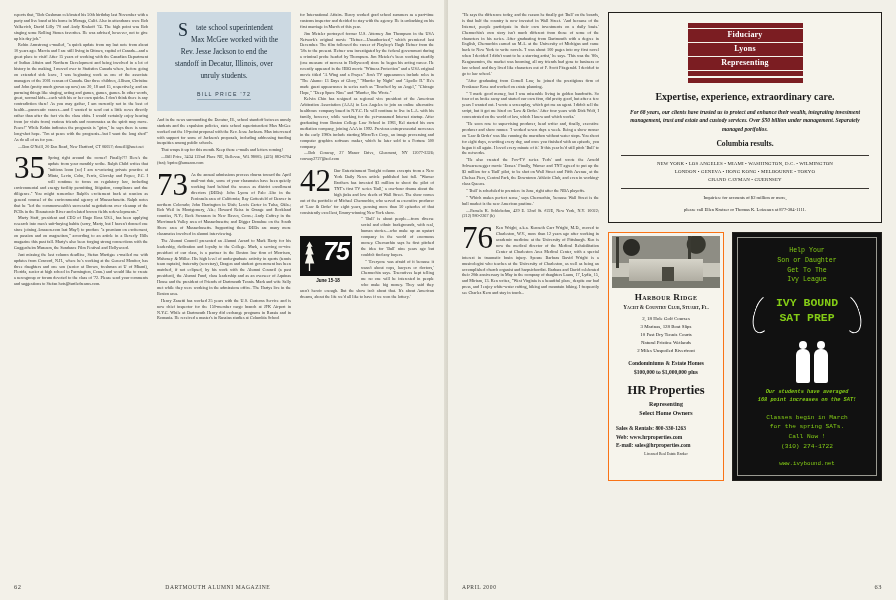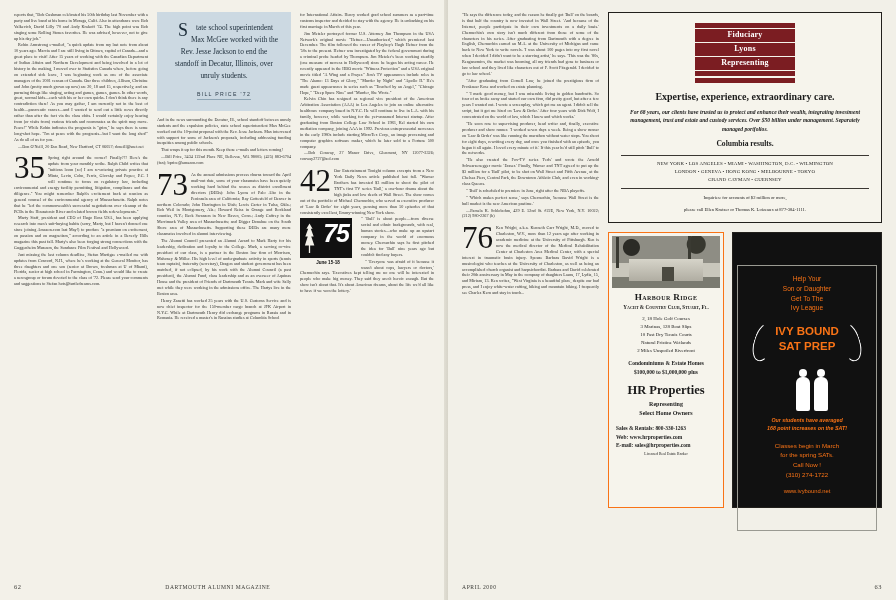--- a/index.html
+++ b/index.html
@@ -55,21 +55,21 @@
     float:left;font-size:18px;line-height:.7;margin:2px 1px 0 10px;
   }
   .pq-attrib{
     margin-top:7px;font-size:5.2px;letter-spacing:1.3px;
     color:#2b3b48;font-family:"Liberation Sans",sans-serif;
     border-bottom:1px solid #8fa6b5;display:inline-block;
     padding-bottom:2px;
   }
 
   
-  .reunion{float:left;margin:2px 5px 2px 0;width:56px;}
+  .reunion{float:left;margin:20px 5px 2px 0;width:56px;}
   .reunion-mark{
     position:relative;width:52px;height:40px;background:#111;
   }
   .reunion-mark .num{
     position:absolute;right:3px;top:1px;
     color:#fff;font-size:25px;font-weight:bold;font-style:italic;
     font-family:"Liberation Sans",sans-serif;letter-spacing:-1px;
   }
   .reunion-mark .tree{
     position:absolute;left:4px;top:5px;width:11px;height:30px;
@@ -88,21 +88,21 @@
   }
   .pagenum{font-size:6.4px;}
   .foot-center{flex:1;text-align:center;}
 
   
   .ad-fiduciary{
     border:1px solid #22201c;background:#f6f4ec;
     padding:10px 12px 9px 12px;text-align:center;margin-bottom:9px;
   }
   .ft-logo{
-    width:100px;margin:0 auto 8px auto;background:#7b1d22;
+    width:115px;margin:0 auto 8px auto;background:#7b1d22;
     padding:0;border:0;
   }
   .ft-bar{height:5px;background:#7b1d22;}
   .ft-line{height:1.4px;background:#f6f4ec;}
   .ft-word{
     background:#7b1d22;color:#fff;font-size:8px;font-weight:bold;
     line-height:1.58;font-family:"Liberation Serif",serif;
     letter-spacing:.2px;
   }
   .ad-tagline{font-size:10px;font-weight:bold;margin:2px 0 6px;}
@@ -153,23 +153,22 @@
   .hr-rep{font-size:6px;font-weight:bold;line-height:1.45;margin-bottom:7px;}
   .hr-contact{font-size:5.4px;font-weight:bold;line-height:1.55;text-align:left;padding:0 4px;}
   .hr-lic{font-size:3.8px;margin-top:3px;}
 
   .ad-ivy{
     width:150px;border:1px solid #22201c;background:#111;
     padding:4px;box-sizing:border-box;
   }
   .ivy-inner{
     border:1px solid #9a9a92;height:100%;box-sizing:border-box;
-    padding:8px 6px;text-align:center;color:#f97316;
-    font-family:Liberation Sans, sans-serif;
-    margin-top:28px;
+    padding:8px 6px;text-align:center;color:#84cc16;
+    font-family:Liberation Mono, monospace;
   }
   .ivy-head{font-size:6.6px;line-height:1.5;margin-bottom:7px;}
   .ivy-wreath{position:relative;padding:4px 0 6px;}
   .ivy-wreath .lf{
     position:absolute;top:2px;width:18px;height:38px;
     border:1.4px solid #fff;border-radius:50%;
   }
   .ivy-wreath .lf.l{left:10px;border-right-color:transparent;border-top-color:transparent;transform:rotate(18deg);}
   .ivy-wreath .lf.r{right:10px;border-left-color:transparent;border-top-color:transparent;transform:rotate(-18deg);}
   .ivy-big{font-size:11.5px;font-weight:bold;line-height:1.28;}

